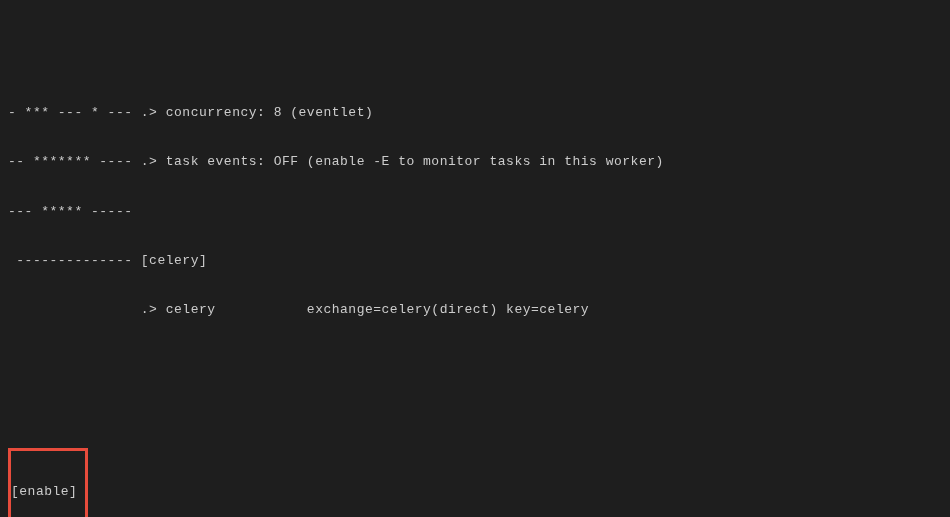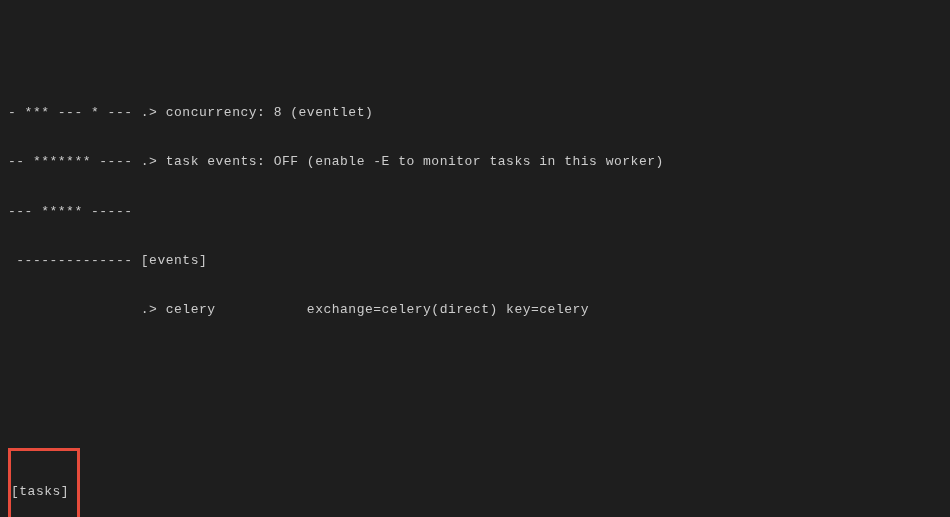--- a/index.html
+++ b/index.html
@@ -28,26 +28,26 @@
     }
   </style>
 </head>
 <body>
 
 
 
 <span class="line">- *** --- * --- .&gt; concurrency: 8 (eventlet)</span>
 <span class="line">-- ******* ---- .&gt; task events: OFF (enable -E to monitor tasks in this worker)</span>
 <span class="line">--- ***** -----</span>
-<span class="line"> -------------- [events]</span>
+<span class="line"> -------------- [celery]</span>
 <span class="line">                .&gt; celery           exchange=celery(direct) key=celery</span>
 <span class="line"> </span>
 <span class="line"> </span>
 <div class="tasks-box">
-<span class="line">[tasks]</span>
+<span class="line">[enable]</span>
 
 </div>
 
 
 
 
 
 
 
 

